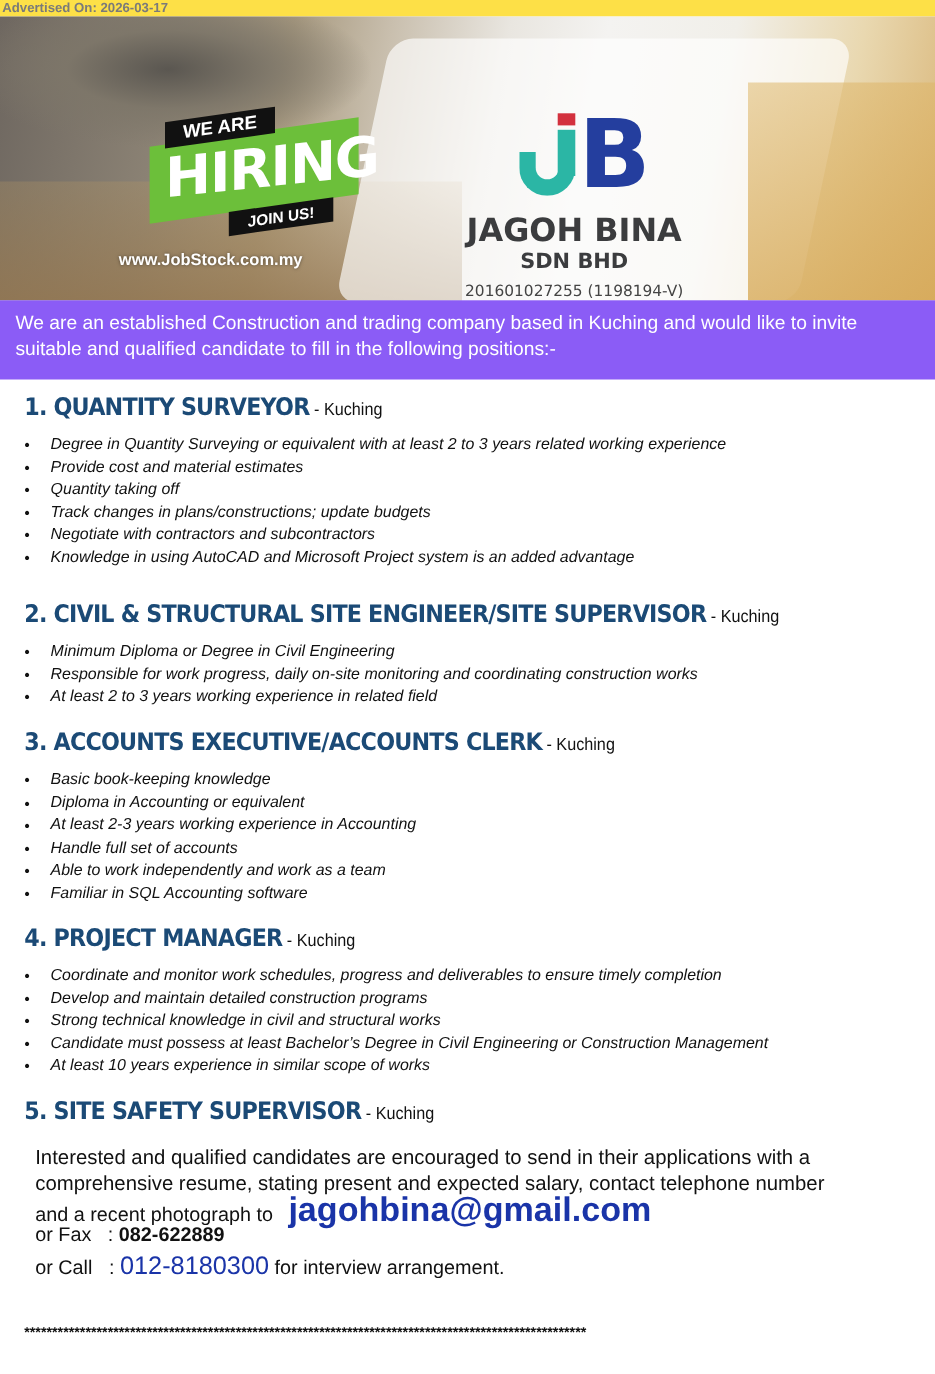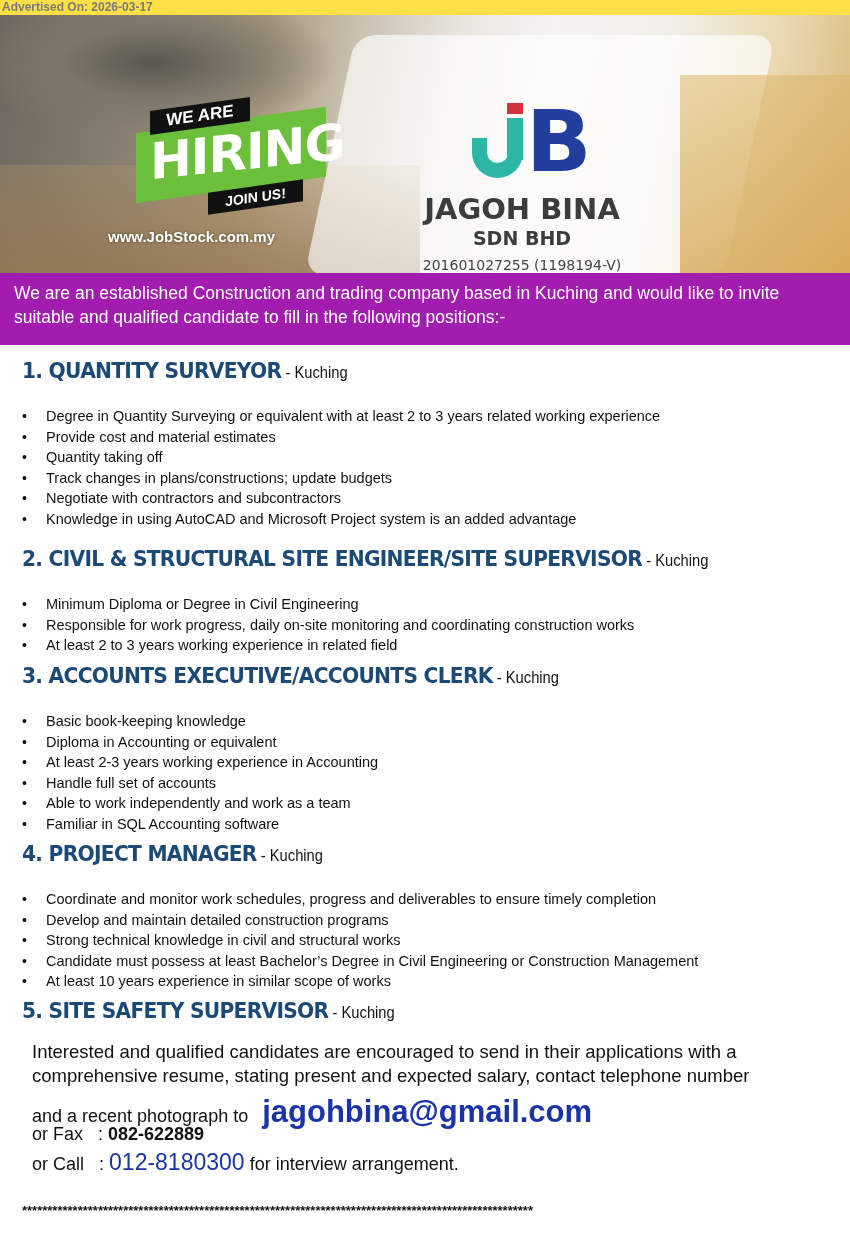--- a/index.html
+++ b/index.html
@@ -29,26 +29,26 @@
   .logo .j-dot { position: absolute; left: 37px; top: 3px; width: 16px; height: 11px; background: #d3313e; }
   .logo .j-stem { position: absolute; left: 37px; top: 18px; width: 16px; height: 42px; background: #2bb6a5; }
   .logo .j-hook { position: absolute; left: 2px; top: 38px; width: 51px; height: 40px; border: 15px solid #2bb6a5; border-top: none; border-radius: 0 0 26px 26px; }
   .logo .b { position: absolute; left: 56px; top: 0px; font-size: 86px; line-height: 82px; font-weight: bold; color: #243e9e; font-family: "DejaVu Sans", sans-serif; }
 
   .company { position: absolute; left: 414px; top: 177px; width: 216px; text-align: center; color: #3b3c3e; font-family: "DejaVu Sans", sans-serif; font-weight: bold; }
   .company .name { font-size: 29px; line-height: 34px; }
   .company .sub { font-size: 19px; line-height: 24px; }
   .company .reg { font-size: 14px; font-weight: normal; line-height: 30px; color: #444; }
 
-  .intro { position: absolute; left: 0; top: 273px; width: 850px; height: 72px; background: #a21caf; color: #fff; padding: 8px 14px; font-size: 17.5px; line-height: 24px; font-family: "Liberation Sans", sans-serif; }
+  .intro { position: absolute; left: 0; top: 273px; width: 850px; height: 72px; background: #8b5cf6; color: #fff; padding: 8px 14px; font-size: 17.5px; line-height: 24px; font-family: "Liberation Sans", sans-serif; }
 
   .section { position: absolute; left: 22px; }
   .section h2 { font-family: "DejaVu Sans", sans-serif; font-weight: bold; color: #1b4a76; font-size: 22px; letter-spacing: -0.8px; line-height: 28px; white-space: nowrap; transform: scaleX(0.92); transform-origin: left; }
   .section h2 .loc { font-family: "Liberation Sans", sans-serif; font-weight: normal; font-size: 16px; color: #111; letter-spacing: 0; }
-  .section ul { list-style: none; margin-top: 19px; }
+  .section ul { list-style: none; margin-top: 7px; font-style: italic; }
   .section li { position: relative; padding-left: 24px; font-size: 14.5px; line-height: 20.6px; color: #111; white-space: nowrap; }
   .section li::before { content: "•"; position: absolute; left: 0; top: 0; font-size: 14px; color: #111; }
 
   .contact { position: absolute; left: 32px; top: 1040px; width: 800px; color: #111; font-size: 18px; line-height: 24px; }
   .contact .p1 { font-size: 18.5px; line-height: 24px; }
   .contact .row { white-space: nowrap; }
   .email { color: #1a34a8; font-size: 31px; font-weight: bold; margin-left: 14px; }
   .fax { font-weight: bold; }
   .phone { color: #1a34a8; font-size: 23px; }
   .stars { position: absolute; left: 22px; top: 1203px; font-size: 13px; color: #111; letter-spacing: 0px; white-space: nowrap; font-weight: bold; }
@@ -132,21 +132,21 @@
     <li>At least 10 years experience in similar scope of works</li>
   </ul>
 </div>
 
 <div class="section" style="top:997px;">
   <h2><span>5. SITE SAFETY SUPERVISOR</span><span class="loc">  - Kuching</span></h2>
 </div>
 
 <div class="contact">
   <div class="p1">Interested and qualified candidates are encouraged to send in their applications with a comprehensive resume, stating present and expected salary, contact telephone number</div>
-  <div class="row" style="margin-top:12px;">
+  <div class="row" style="">
     <span>and a recent photograph to</span><span class="email">jagohbina@gmail.com</span>
   </div>
   <div class="row" style="margin-top:-6px;">
     <span style="white-space:pre;">or Fax   :</span>
     <span class="fax">082-622889</span>
   </div>
   <div class="row" style="margin-top:4px;">
     <span style="white-space:pre;">or Call   :</span>
     <span class="phone">012-8180300</span>
     <span>for interview arrangement.</span>

